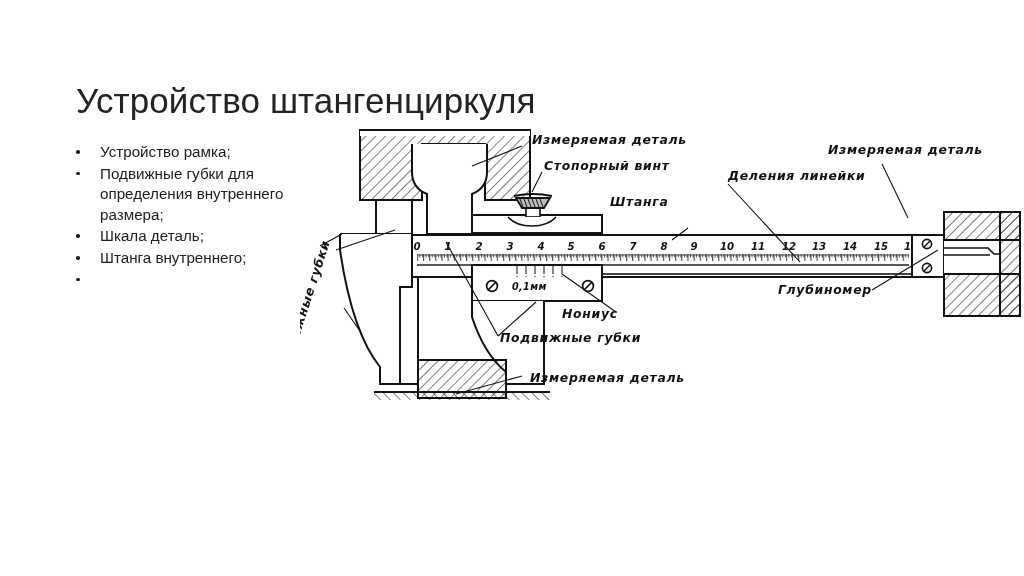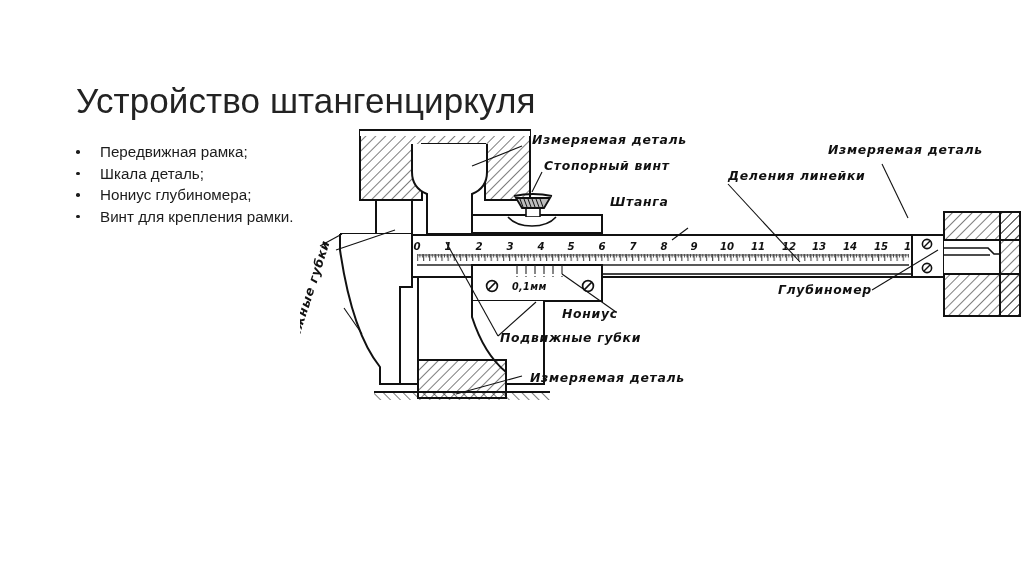--- a/index.html
+++ b/index.html
@@ -103,24 +103,25 @@
   }
 </style>
 </head>
 <body>
 
 <div class="slide">
 
   <h1 class="slide-title">Устройство штангенциркуля</h1>
 
   <ul class="bullets">
-    <li><span class="dot"></span><span>Передвижная рамка;</span></li>
+    <li><span class="dot"></span><span>Устройство рамка;</span></li>
+    <li><span class="dot"></span><span>Подвижные губки для определения внутреннего размера;</span></li>
     <li><span class="dot"></span><span>Шкала деталь;</span></li>
-    <li><span class="dot"></span><span>Нониус глубиномера;</span></li>
-    <li><span class="dot"></span><span>Винт для крепления рамки.</span></li>
+    <li><span class="dot"></span><span>Штанга внутреннего;</span></li>
+    <li><span class="dot"></span></li>
   </ul>
 
   <div class="diagram">
     <svg width="724" height="290" viewBox="0 0 724 290" xmlns="http://www.w3.org/2000/svg">
       <defs>
         <pattern id="hatch" width="7" height="7" patternTransform="rotate(45)" patternUnits="userSpaceOnUse">
           <line x1="0" y1="0" x2="0" y2="7" stroke="#111" stroke-width="1.1"></line>
         </pattern>
         <pattern id="hatchb" width="7" height="7" patternTransform="rotate(-45)" patternUnits="userSpaceOnUse">
           <line x1="0" y1="0" x2="0" y2="7" stroke="#111" stroke-width="1.1"></line>

